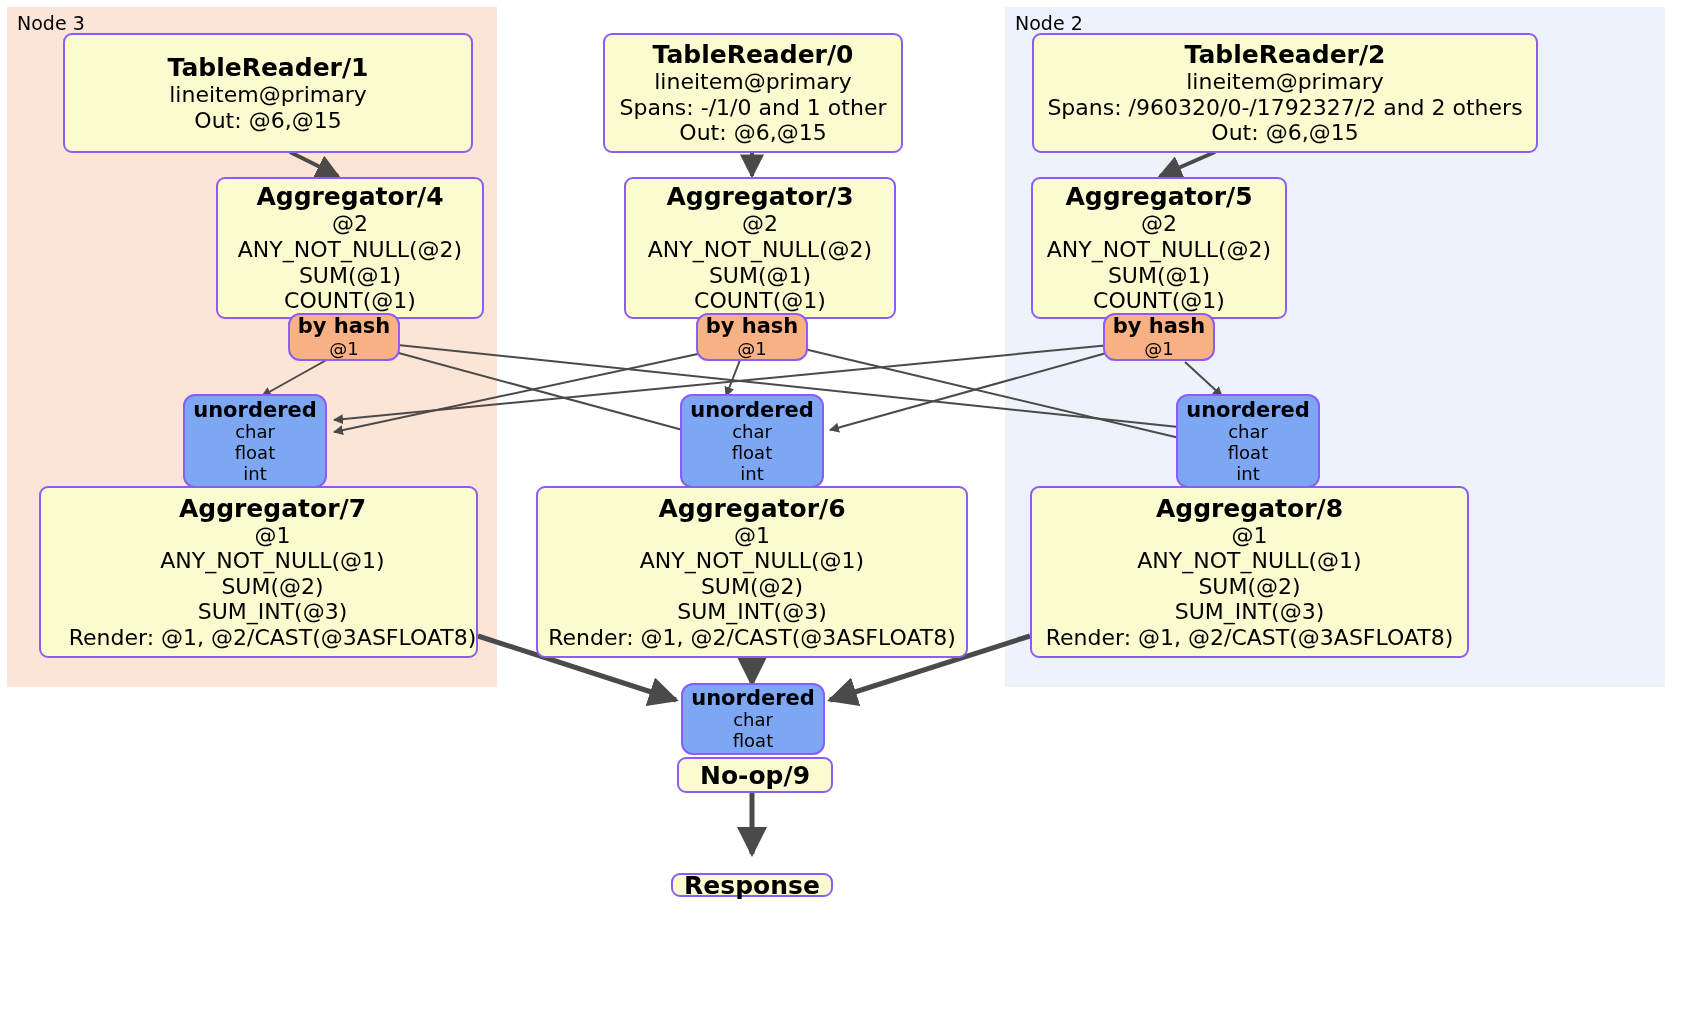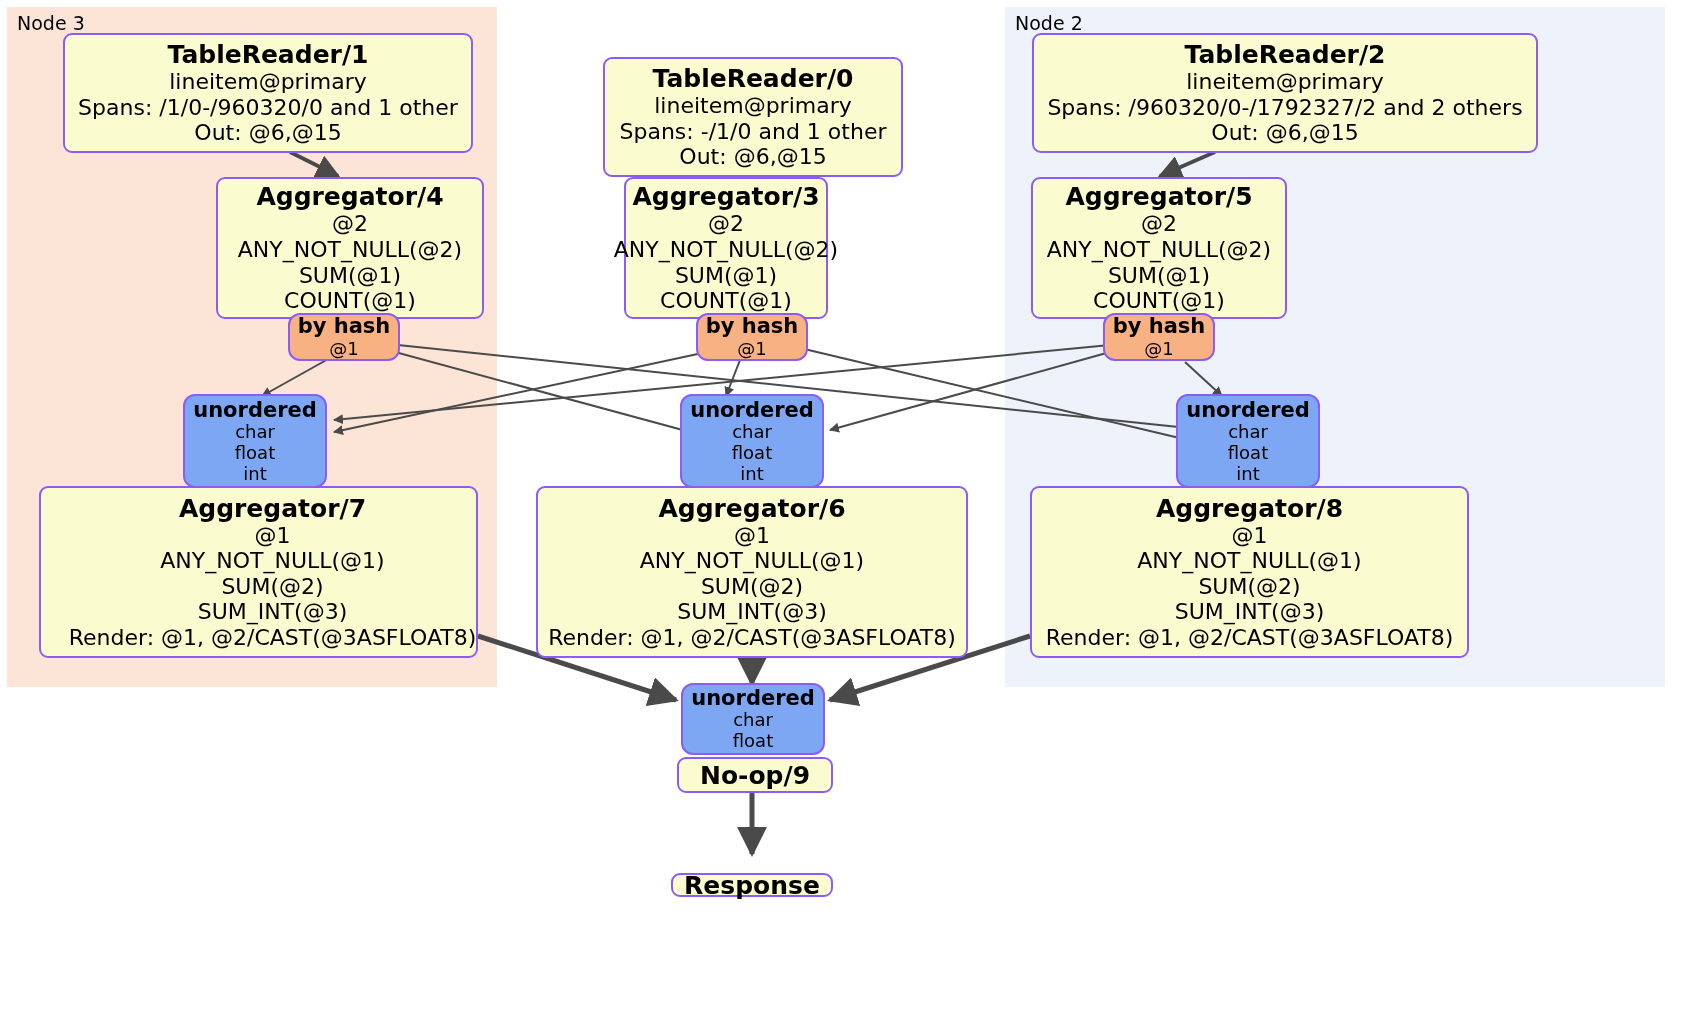--- a/index.html
+++ b/index.html
@@ -139,25 +139,24 @@
     <path d="M 478 636 L 676 700" stroke="#4a4a4a" stroke-width="5" fill="none" marker-end="url(#arrow)"></path>
     <path d="M 752 660 L 752 684" stroke="#4a4a4a" stroke-width="5" fill="none" marker-end="url(#arrow)"></path>
     <path d="M 1030 636 L 830 700" stroke="#4a4a4a" stroke-width="5" fill="none" marker-end="url(#arrow)"></path>
 
     <path d="M 752 792 L 752 854" stroke="#4a4a4a" stroke-width="5" fill="none" marker-end="url(#arrow)"></path>
   </svg>
 
   <div class="box proc" style="left:63px; top:33px; width:410px; height:120px;">
     <div class="title">TableReader/1</div>
     <div class="line">lineitem@primary</div>
-    <div class="line">Spans: /1/0-/960320/0 and 1 other</div>
     <div class="line">Out: @6,@15</div>
   </div>
 
-  <div class="box proc" style="left:603px; top:33px; width:300px; height:120px;margin-top:24px;">
+  <div class="box proc" style="left:603px; top:33px; width:300px; height:120px;">
     <div class="title">TableReader/0</div>
     <div class="line">lineitem@primary</div>
     <div class="line">Spans: -/1/0 and 1 other</div>
     <div class="line">Out: @6,@15</div>
   </div>
 
   <div class="box proc" style="left:1032px; top:33px; width:506px; height:120px;">
     <div class="title">TableReader/2</div>
     <div class="line">lineitem@primary</div>
     <div class="line">Spans: /960320/0-/1792327/2 and 2 others</div>
@@ -165,21 +164,21 @@
   </div>
 
   <div class="box proc" style="left:216px; top:177px; width:268px; height:142px;">
     <div class="title">Aggregator/4</div>
     <div class="line">@2</div>
     <div class="line">ANY_NOT_NULL(@2)</div>
     <div class="line">SUM(@1)</div>
     <div class="line">COUNT(@1)</div>
   </div>
 
-  <div class="box proc" style="left:624px; top:177px; width:204px; height:142px;">
+  <div class="box proc" style="left:624px; top:177px; width:272px; height:142px;">
     <div class="title">Aggregator/3</div>
     <div class="line">@2</div>
     <div class="line">ANY_NOT_NULL(@2)</div>
     <div class="line">SUM(@1)</div>
     <div class="line">COUNT(@1)</div>
   </div>
 
   <div class="box proc" style="left:1031px; top:177px; width:256px; height:142px;">
     <div class="title">Aggregator/5</div>
     <div class="line">@2</div>

